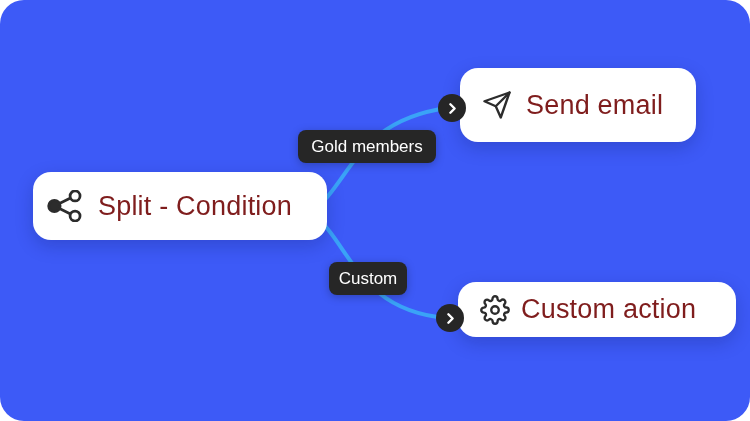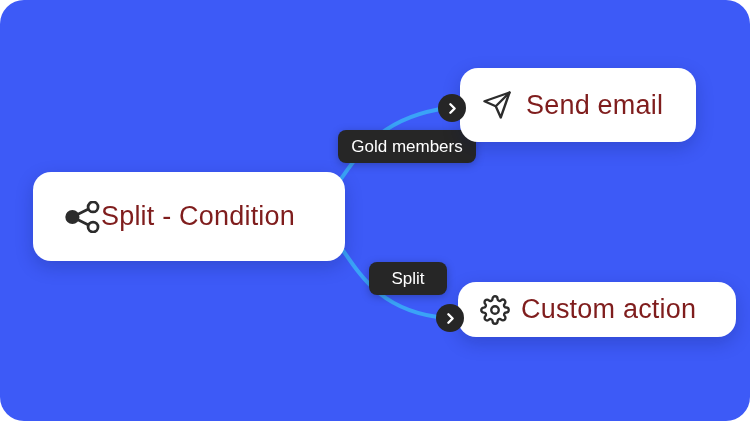--- a/index.html
+++ b/index.html
@@ -19,34 +19,33 @@
     background:#ffffff;
     border-radius:18px;
     display:flex;align-items:center;
     box-shadow:0 6px 18px rgba(10,20,80,.22);
     color:#7f1d1d;
     cursor:pointer;
   }
   .node .node-icon{display:flex;align-items:center;justify-content:center;flex:0 0 auto;}
   .node .node-label{font-size:27px;letter-spacing:.2px;white-space:nowrap;}
 
-  .node-split{left:33px;top:172px;width:280px;height:89px;padding-left:32px;}
+  .node-split{left:33px;top:172px;width:280px;height:68px;padding-left:14px;gap:15px;}
   .node-send{left:460px;top:68px;width:214px;height:74px;padding-left:22px;gap:14px;}
   .node-action{left:458px;top:282px;width:256px;height:55px;padding-left:22px;gap:11px;}
 
   .edge-label{
     position:absolute;
     background:#262626;
     color:#ffffff;
     border-radius:8px;
     display:flex;align-items:center;justify-content:center;
     font-size:17px;
     box-shadow:0 2px 8px rgba(0,0,0,.25);
     cursor:pointer;
-    margin-left:40px;
   }
   .label-gold{left:298px;top:130px;width:138px;height:33px;}
   .label-others{left:329px;top:262px;width:78px;height:33px;}
 
   .port-badge{
     position:absolute;
     width:28px;height:28px;border-radius:50%;
     background:#262626;
     display:flex;align-items:center;justify-content:center;
     cursor:pointer;
@@ -77,21 +76,21 @@
       </svg>
     </span>
     <span class="node-label">Split - Condition</span>
   </div>
 
   <div class="edge-label label-gold">
     <span>Gold members</span>
   </div>
 
   <div class="edge-label label-others">
-    <span>Split</span>
+    <span>Custom</span>
   </div>
 
   <div class="node node-send">
     <span class="node-icon">
       <svg width="30" height="30" viewBox="0 0 24 24" fill="none" stroke="#2C2C2C" stroke-width="1.9" stroke-linejoin="round" stroke-linecap="round">
         <line x1="22" y1="2" x2="11" y2="13"></line>
         <polygon points="22 2 15 22 11 13 2 9 22 2"></polygon>
       </svg>
     </span>
     <span class="node-label">Send email</span>

